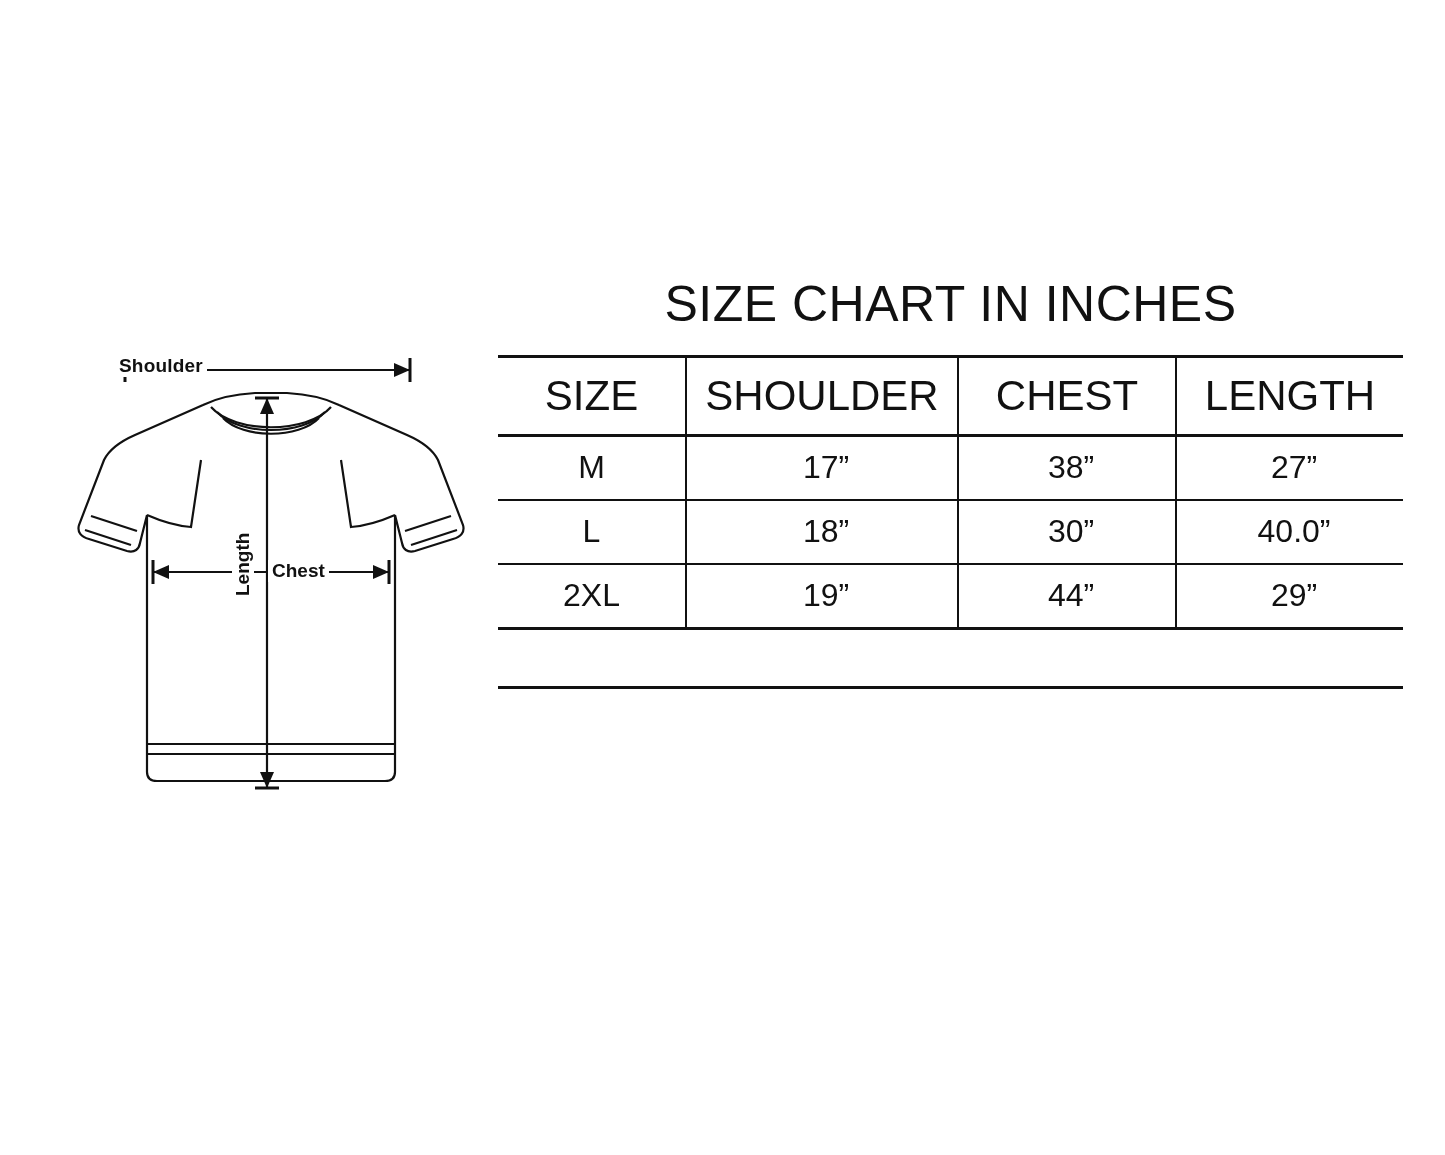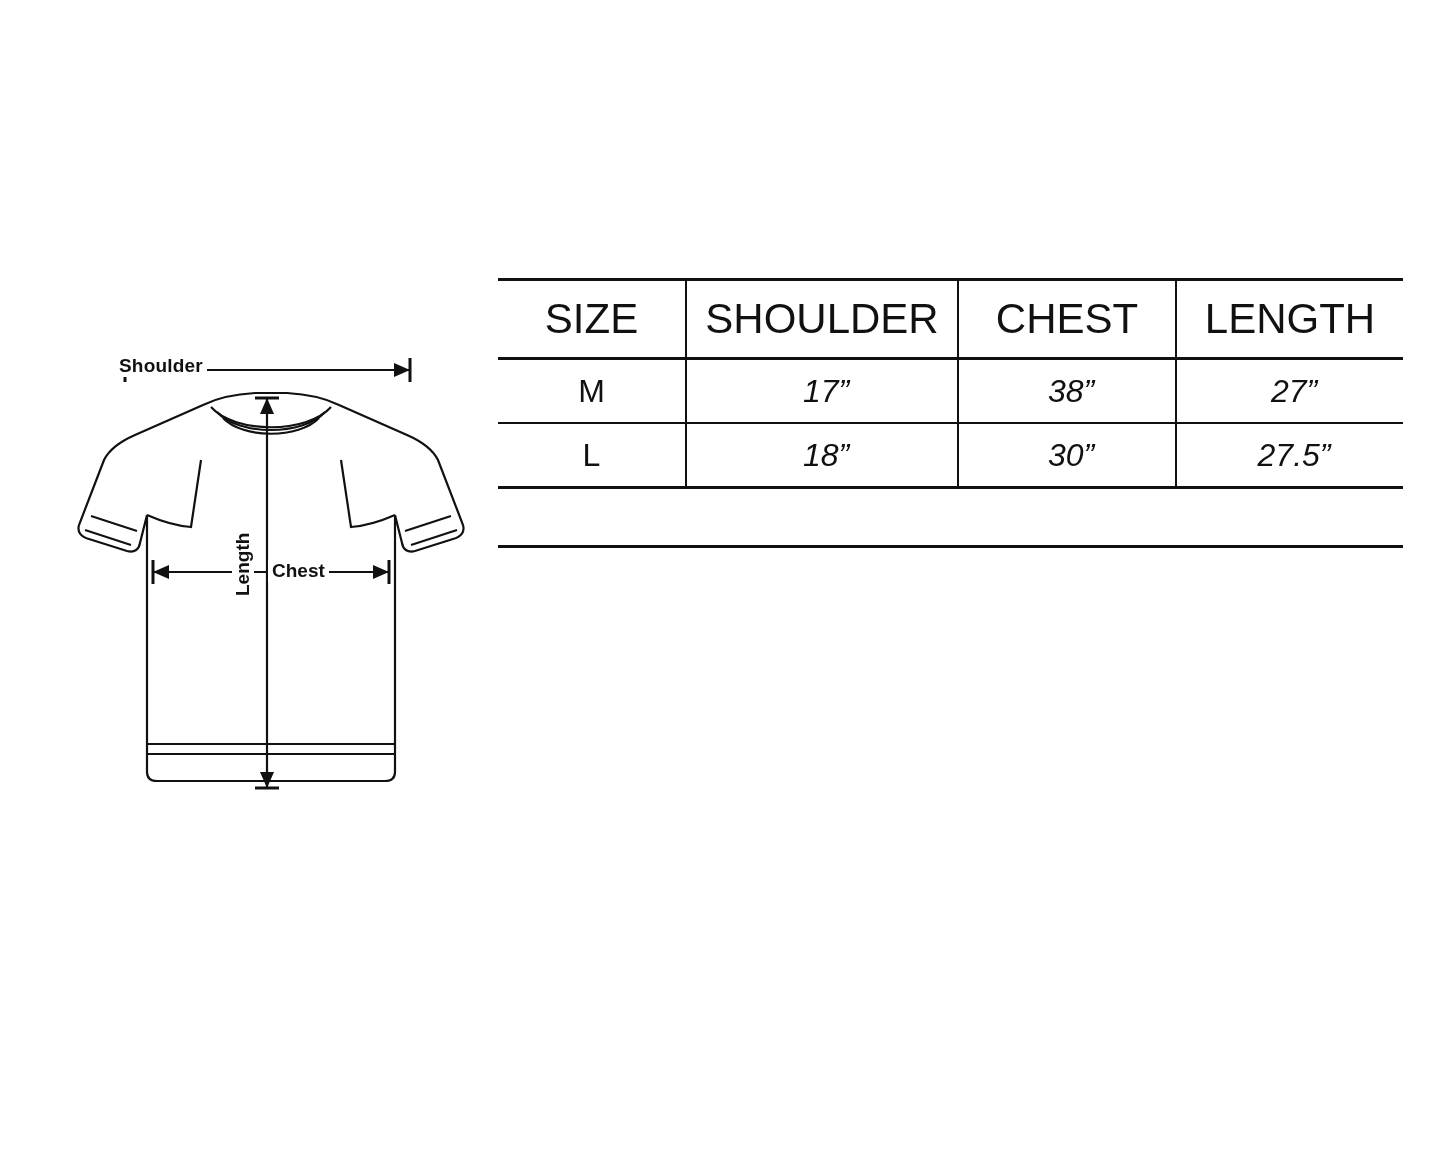--- a/index.html
+++ b/index.html
@@ -109,21 +109,20 @@
     font-weight: 400;
     border-top: 3px solid #111;
     border-bottom: 3px solid #111;
     height: 76px;
   }
   table.size-table tbody td {
     font-size: 32px;
     border-bottom: 2px solid #111;
   }
   table.size-table tbody td.val {
-    font-style: italic;
     padding-left: 8px;
   }
   
   table.size-table th.sep,
   table.size-table td.sep {
     border-left: 2px solid #111;
   }
   table.size-table tbody tr:last-child td {
     border-bottom: 3px solid #111;
   }
@@ -197,20 +196,21 @@
         </g>
       </g>
     </svg>
   </div>
 
   <div class="shoulder-label">Shoulder</div>
   <div class="chest-label">Chest</div>
   <div class="length-label">Length</div>
 
   <div id="chart-panel">
+    <div id="chart-title">SIZE CHART IN INCHES</div>
 
     <table class="size-table">
       <colgroup>
         <col class="c-size">
         <col class="c-shoulder">
         <col class="c-chest">
         <col class="c-length">
       </colgroup>
       <thead>
         <tr>
@@ -224,21 +224,27 @@
         <tr>
           <td>M</td>
           <td class="sep val">17”</td>
           <td class="sep val">38”</td>
           <td class="sep val">27”</td>
         </tr>
         <tr>
           <td>L</td>
           <td class="sep val">18”</td>
           <td class="sep val">30”</td>
-          <td class="sep val">27.5”</td>
+          <td class="sep val">40.0”</td>
+        </tr>
+        <tr>
+          <td>2XL</td>
+          <td class="sep val">19”</td>
+          <td class="sep val">44”</td>
+          <td class="sep val">29”</td>
         </tr>
       </tbody>
     </table>
 
     <div id="bottom-rule"></div>
   </div>
 
 </div>
 
 </body></html>

